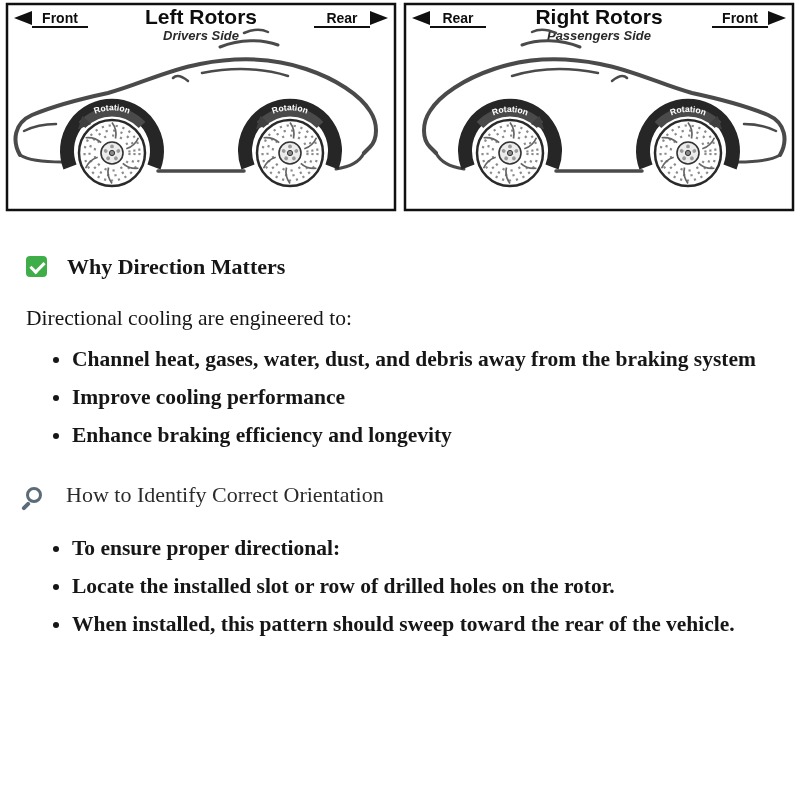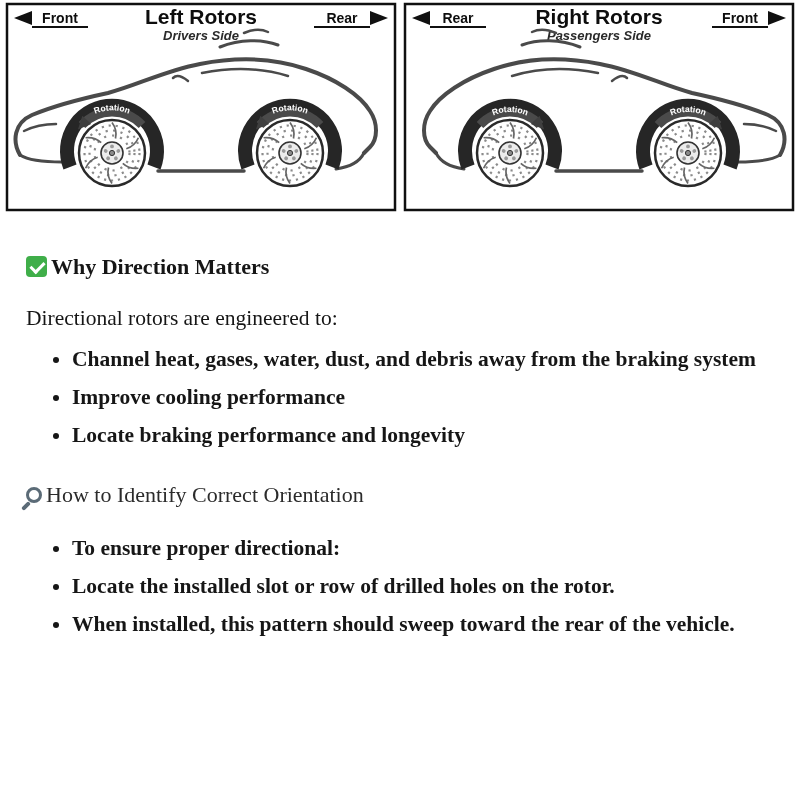--- a/index.html
+++ b/index.html
@@ -15,23 +15,23 @@
   .arch        { fill:none; stroke:#262626; stroke-width:14; }
   .holes       { fill:none; stroke:#8b8b8b; stroke-width:2.2; }
   .slots path  { fill:none; stroke:#666; stroke-width:1.7; }
   .rot-band    { fill:none; stroke:#4a4a4a; stroke-width:9; }
   .rot-text    { font:bold 8.5px "Liberation Sans", sans-serif; fill:#fff; }
 
   
   .content { padding:12px 26px 0 26px; font-size:21.5px; line-height:1.54; }
   .intro { margin-bottom:18px; }
   .sec-heading { font-size:22px; font-weight:bold; margin:24px 0 18px;
-    display:flex; align-items:center; gap:4px; }
+    display:flex; align-items:center; gap:20px; }
   .sec-heading2 { font-size:22px; font-weight:normal; color:#2b2b2b;
-    margin:26px 0 20px; display:flex; align-items:center; gap:0; }
+    margin:26px 0 20px; display:flex; align-items:center; gap:20px; }
   ul { margin:8px 0 8px 0; padding-left:46px; list-style:disc outside;font-weight:bold; }
   li { margin:5px 0; }
 
   .check-icon { width:21px; height:21px; background:#3fae49; border-radius:4px;
     position:relative; display:inline-block; flex:0 0 auto; }
   .check-icon::after { content:""; position:absolute; left:7px; top:3px;
     width:6px; height:11px; border:solid #fff; border-width:0 3px 3px 0;
     transform:rotate(45deg); }
   .mag-icon { width:16px; height:16px; border:3px solid #5b6b77; border-radius:50%;
     position:relative; display:inline-block; flex:0 0 auto; margin-right:4px; }
@@ -145,26 +145,26 @@
 </svg>
 </div>
 
 <div class="content">
 
   <h2 class="sec-heading">
     <span class="check-icon"></span>
     <span>Why Direction Matters</span>
   </h2>
 
-  <p>Directional rotors are engineered to:</p>
+  <p>Directional cooling are engineered to:</p>
 
   <ul>
     <li>Channel heat, gases, water, dust, and debris away from the braking system</li>
     <li>Improve cooling performance</li>
-    <li>Locate braking performance and longevity</li>
+    <li>Enhance braking efficiency and longevity</li>
   </ul>
 
   <h3 class="sec-heading2">
     <span class="mag-icon"></span>
     <span>How to Identify Correct Orientation</span>
   </h3>
 
   <ul>
     <li>To ensure proper directional:</li>
     <li>Locate the installed slot or row of drilled holes on the rotor.</li>

